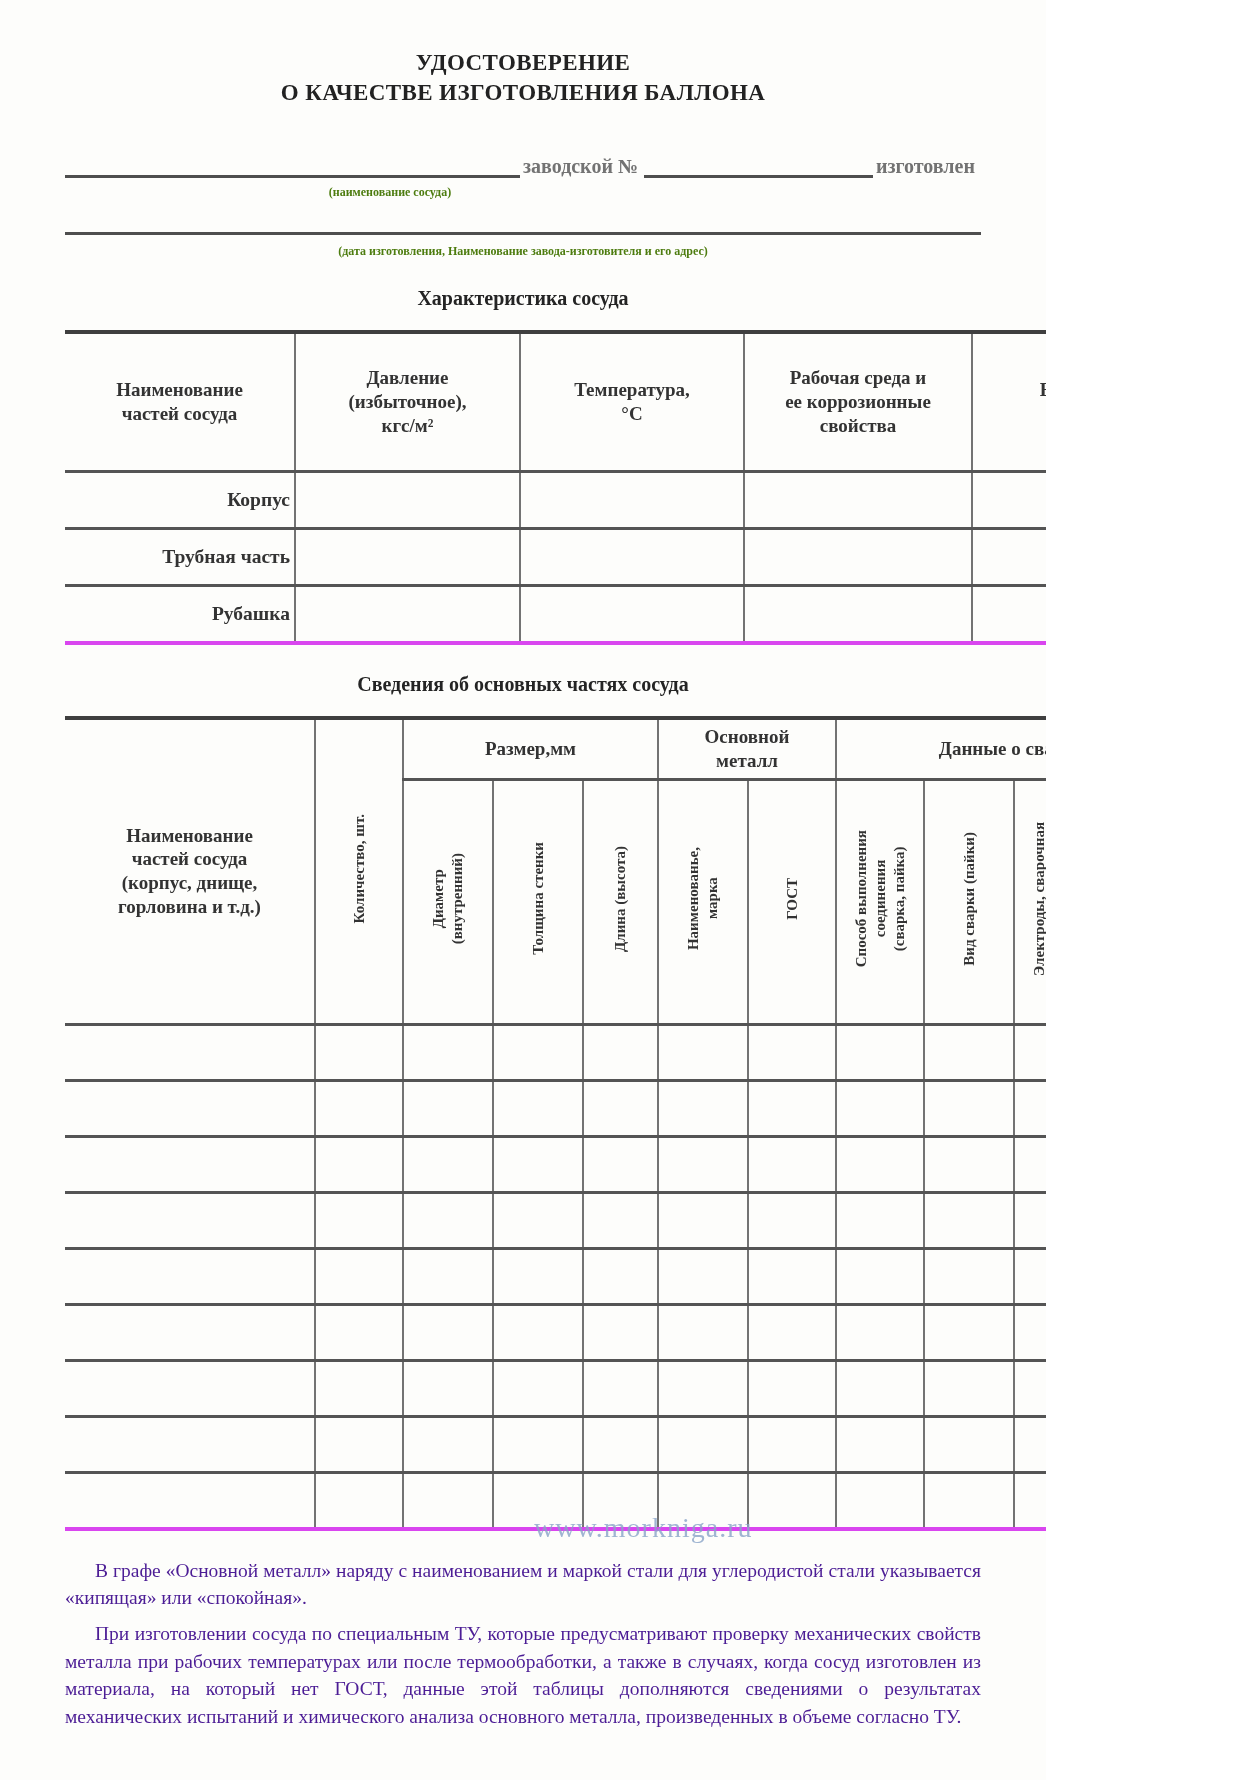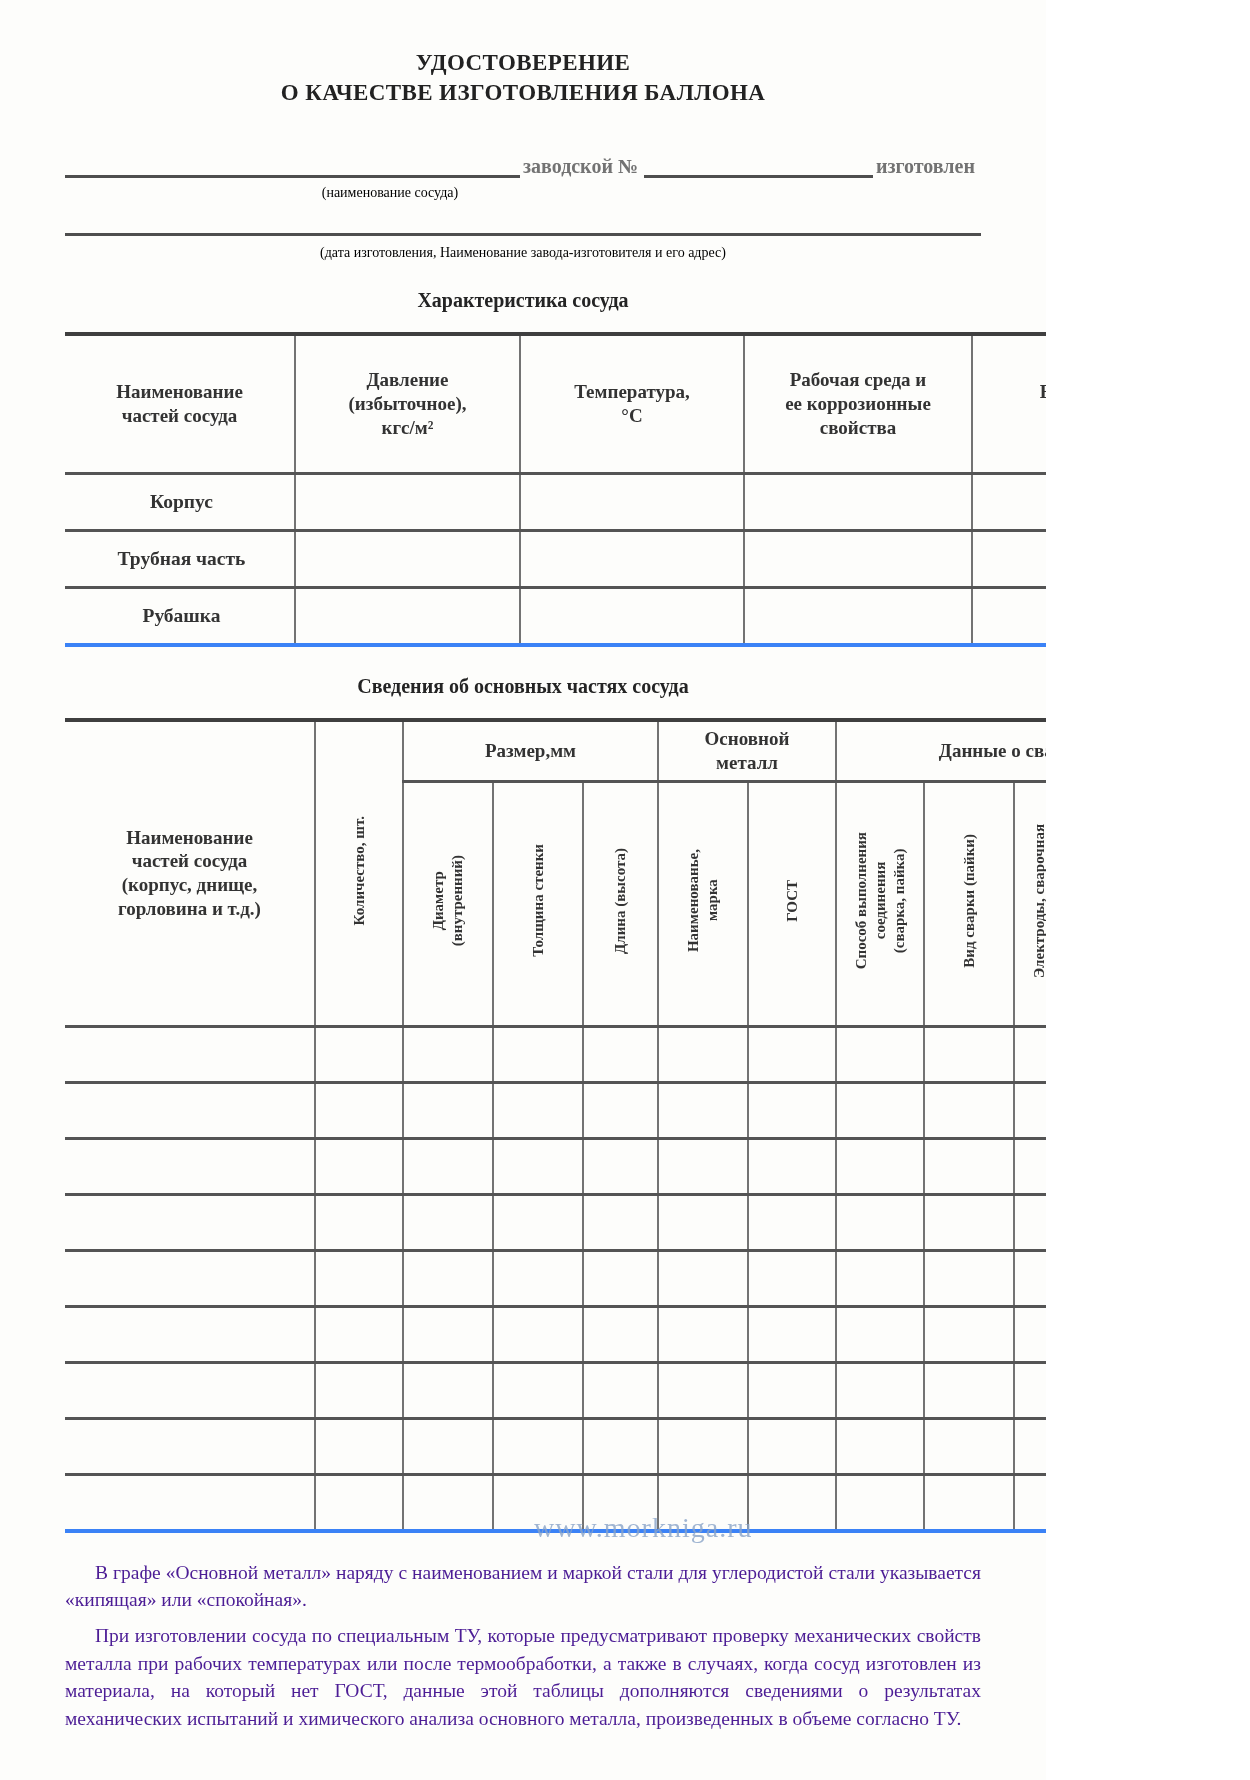--- a/index.html
+++ b/index.html
@@ -25,21 +25,21 @@
   .fillrow{
     margin-top:40px;
     display:flex;align-items:flex-end;
     font-size:20px;font-weight:bold;color:#737373;
   }
   .blank{border-bottom:3px solid #4e4e4e;height:26px;}
   .blank.b1{flex:0 0 455px;}
   .blank.b2{flex:1;}
   .fillrow .lbl{padding:0 6px 0 3px;white-space:nowrap;}
   .caption{
-    font-size:14px;font-weight:normal;color:#000000;
+    font-size:12px;font-weight:bold;color:#4d7c0f;
   }
   .caption.under-first{margin:7px 0 0 200px;width:250px;text-align:center;}
   .fullline{margin-top:32px;border-bottom:3px solid #4e4e4e;height:0;}
   .caption.centered{margin-top:9px;text-align:center;}
 
   .sect-heading{
     text-align:center;font-size:20px;font-weight:bold;color:#242424;
     margin-top:28px;
   }
 
@@ -54,27 +54,27 @@
     border-top:3px solid #545454;
     border-bottom:3px solid #545454;
     padding:2px 4px;
     vertical-align:middle;
     text-align:center;
     font-weight:bold;color:#333;
   }
   table.doc tr > *:first-child{border-left:none;}
   table.doc tr > *:last-child{border-right:none;}
   table.doc thead tr:first-child > *{border-top:4px solid #3f3f3f;}
-  table.doc tbody tr:last-child > td{border-bottom:4px solid #3b82f6;}
+  table.doc tbody tr:last-child > td{border-bottom:4px solid #d946ef;}
   table.doc th{white-space:pre-line;font-size:19px;line-height:1.25;}
 
   
   .t1 thead th{height:132px;}
   .t1 tbody td{height:50px;}
-  .t1 td.rowlabel{text-align:center;padding-left:8px;font-size:19.5px;}
+  .t1 td.rowlabel{text-align:right;padding-left:8px;font-size:19.5px;}
 
   
   .t2 .grouprow th{height:54px;}
   .t2 .rotrow th{height:238px;}
   .t2 tbody td{height:49px;}
   .t2 th.namecol{font-size:19px;}
   .rot{
     display:inline-block;
     writing-mode:vertical-rl;
     transform:rotate(180deg);

